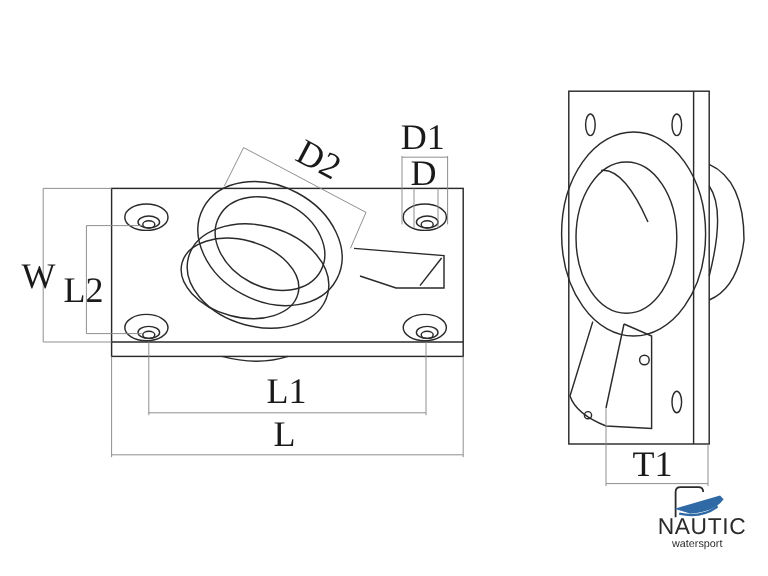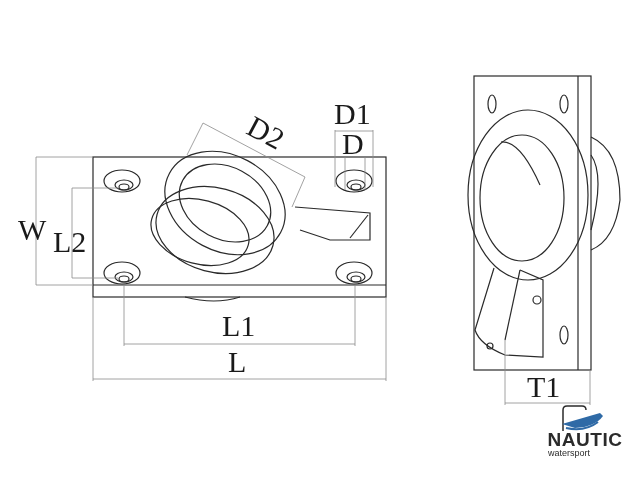--- a/index.html
+++ b/index.html
@@ -1,22 +1,22 @@
 <!DOCTYPE html>
 <html><head>
 <meta charset="utf-8">
 <style>
   html, body { margin: 0; padding: 0; background: #ffffff; }
   body { width: 640px; height: 480px; position: relative; overflow: hidden; font-family: "Liberation Serif", serif; }
   svg { position: absolute; left: 0; top: 0; }
   .ln { fill: none; stroke: #2a2a2a; stroke-width: 1.2; }
   .dim { fill: none; stroke: #8a8a8a; stroke-width: 0.8; }
   .lbl { font-family: "Liberation Serif", serif; font-size: 30px; fill: #1a1a1a; }
-  .logo-text { position: absolute; left: 540px; top: 430px; width: 90px; text-align: center; font-family: "Liberation Sans", sans-serif; font-weight: bold; font-size: 19px; color: #2b2b2b; letter-spacing: 0.5px; line-height: 1; }
-  .logo-sub { position: absolute; left: 524px; top: 449px; width: 90px; text-align: center; font-family: "Liberation Sans", sans-serif; font-size: 9px; color: #2b2b2b; line-height: 1; }
+  .logo-text { position: absolute; left: 540px; top: 430px; width: 90px; text-align: center; font-family: "Liberation Sans", sans-serif; font-weight: normal; font-size: 19px; color: #2b2b2b; letter-spacing: 0.5px; line-height: 1; }
+  .logo-sub { position: absolute; left: 536px; top: 449px; width: 90px; text-align: center; font-family: "Liberation Sans", sans-serif; font-size: 9px; color: #2b2b2b; line-height: 1; }
 </style>
 </head>
 <body>
 
 <svg width="640" height="480" viewBox="0 0 640 480">
 
   <g>
 
     <rect class="ln" x="93" y="157" width="293" height="140"></rect>
     <line class="ln" x1="93" y1="285" x2="386" y2="285"></line>

